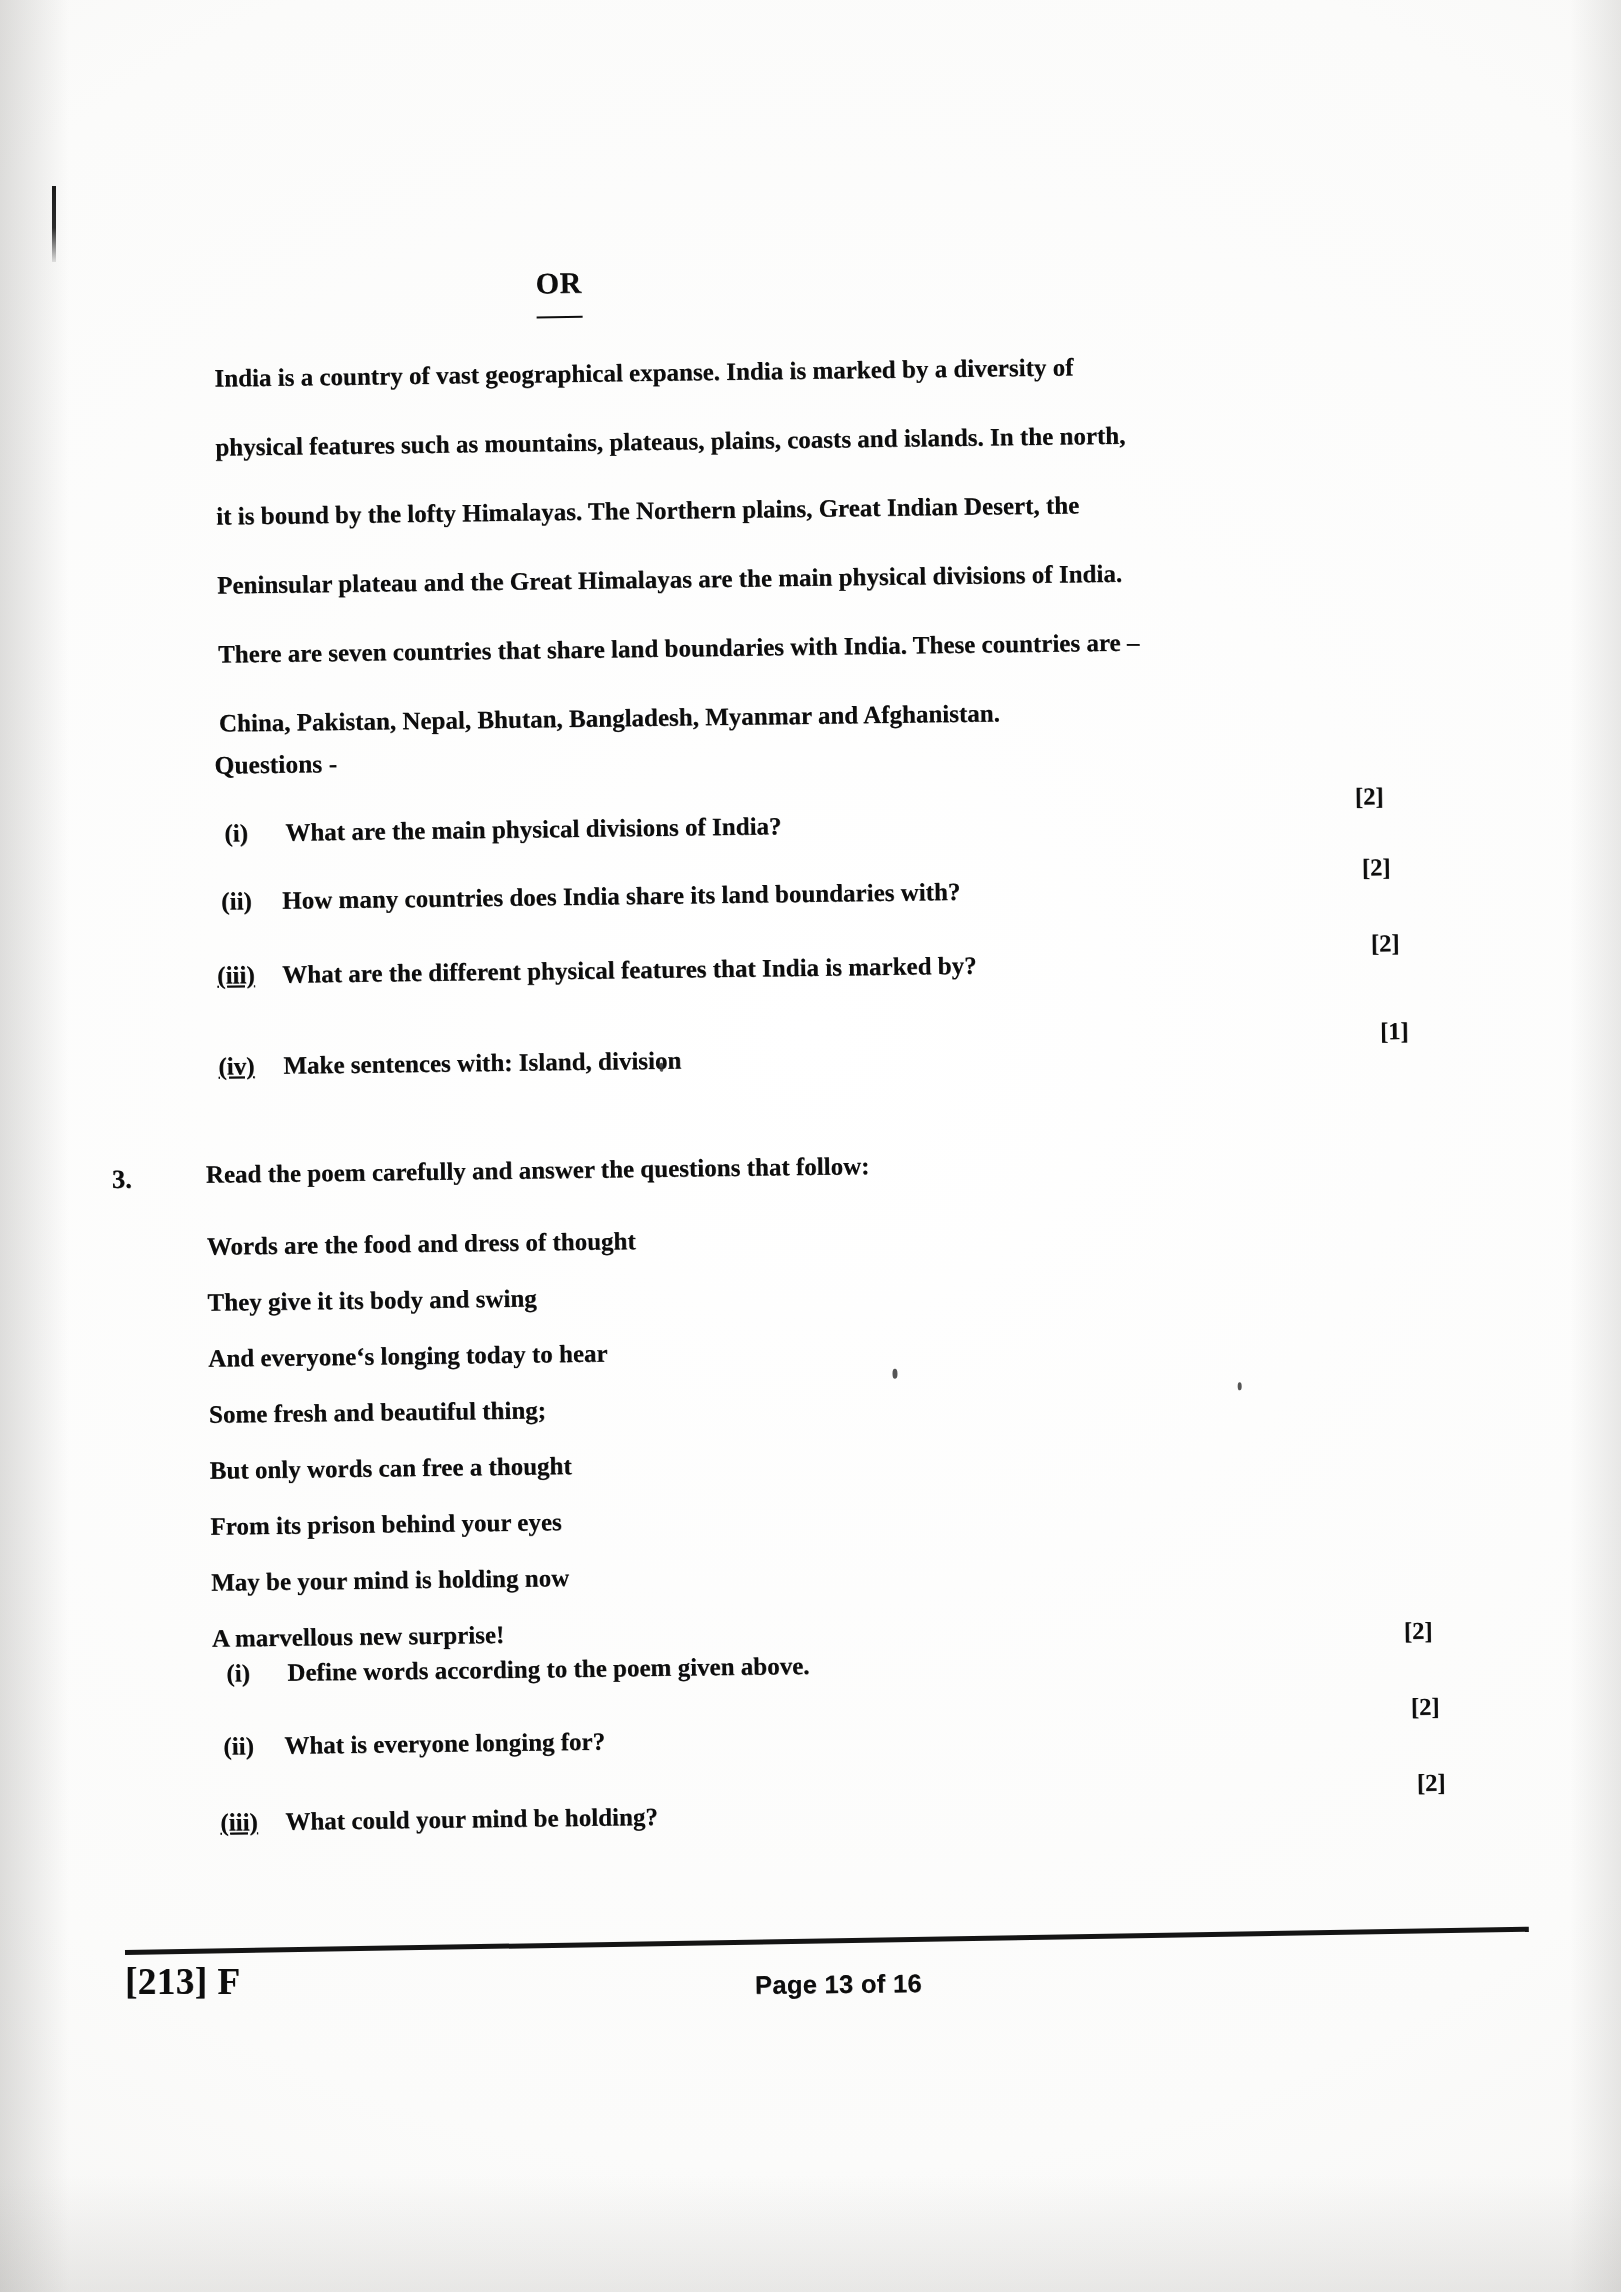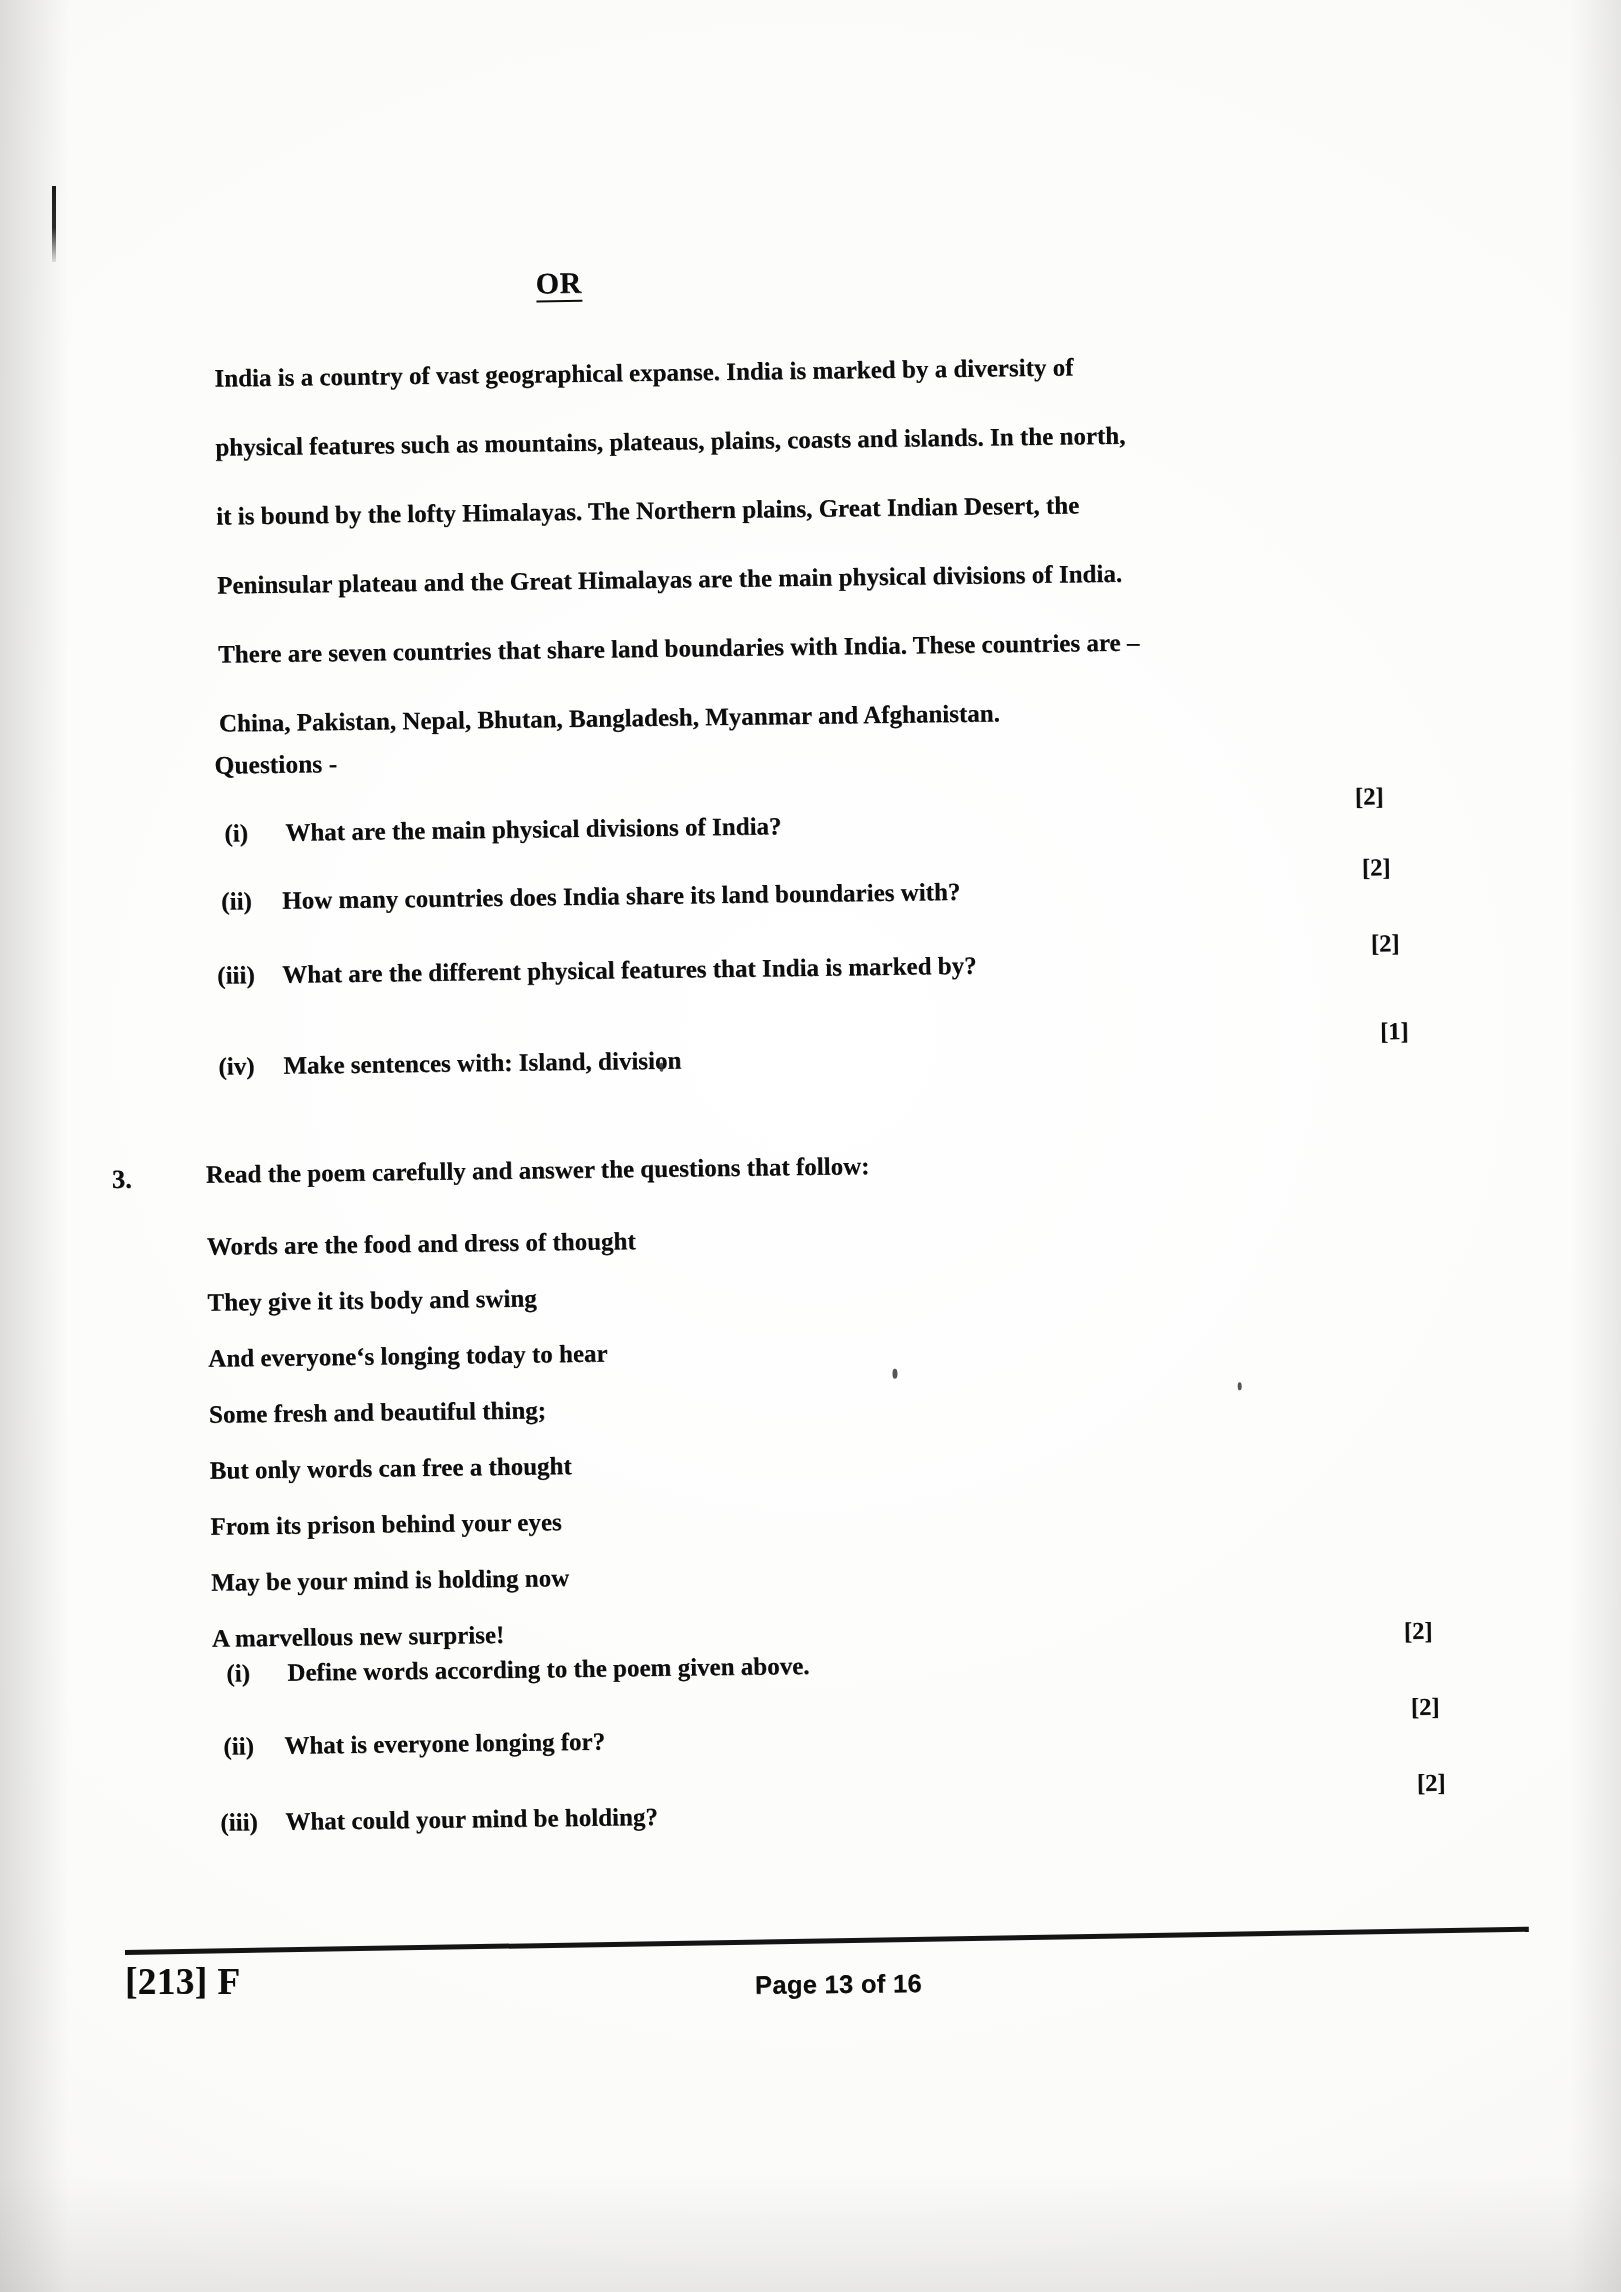--- a/index.html
+++ b/index.html
@@ -90,21 +90,21 @@
     left: 0;
     top: 265px;
     width: 1137px;
     text-align: center;
     font-weight: bold;
     font-size: 30px;
     letter-spacing: 0.5px;
   }
   .or-heading span {
     border-bottom: 2.9px solid #0d0d0d;
-    padding-bottom: 1px;
+    padding-bottom: 17px;
   }
 
   .passage {
     position: absolute;
     left: 223px;
     top: 338px;
     width: 1068px;
   }
   .passage .pline {
     font-size: 25px;
@@ -128,20 +128,21 @@
     font-weight: 600;
     white-space: nowrap;
   }
   .qrow .qnum {
     display: inline-block;
     width: 61px;
     font-weight: bold;
   }
   .qrow .qnum.wide {
     width: 65px;
+    text-decoration: underline;
   }
 
   .marks {
     position: absolute;
     font-size: 24.5px;
     font-weight: bold;
     white-space: nowrap;
   }
 
   

